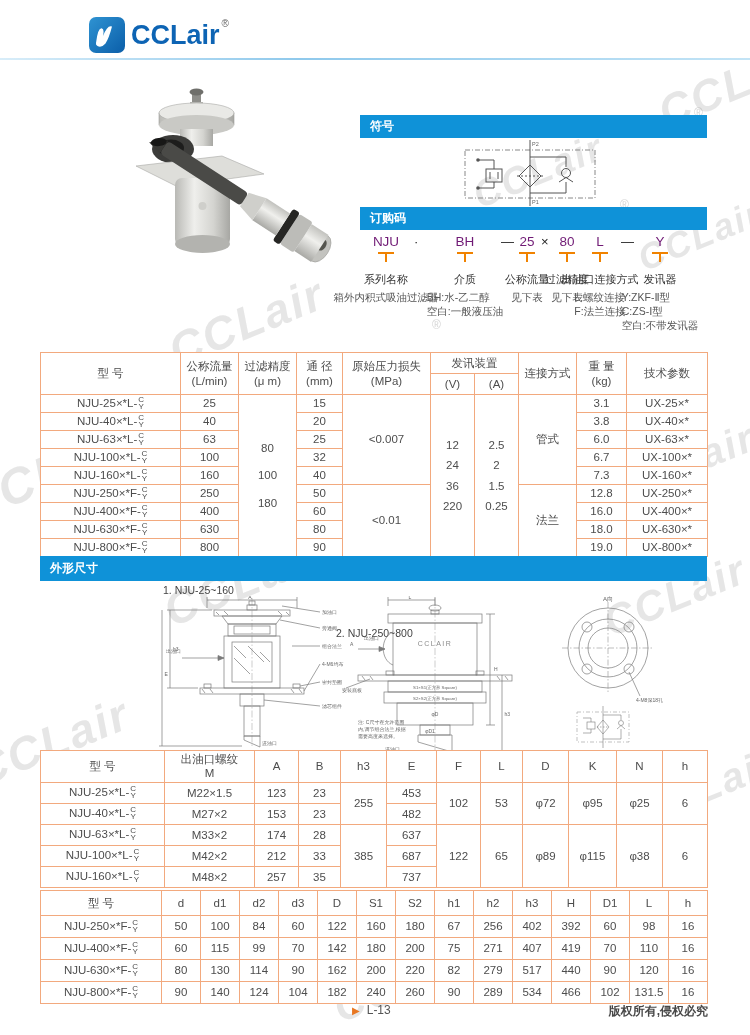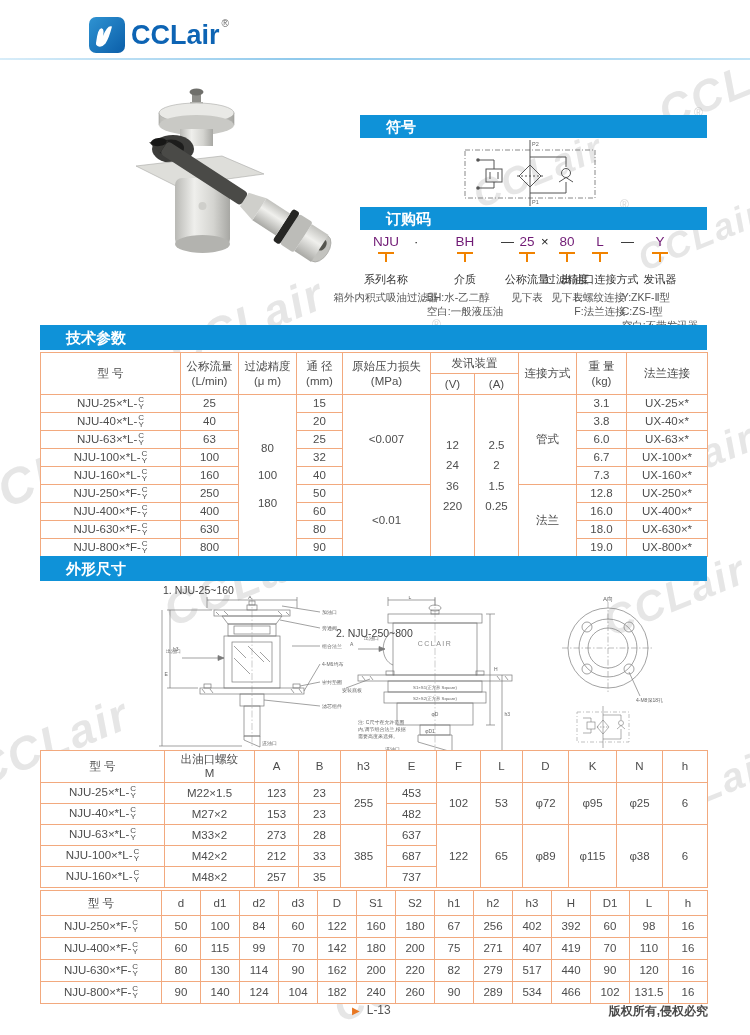--- a/index.html
+++ b/index.html
@@ -20,22 +20,22 @@
   .logo-text{font-size:27px;font-weight:bold;color:#0d64b4;margin-left:5px;letter-spacing:0px;}
   .logo-reg{font-size:10px;color:#666;vertical-align:top;position:relative;top:-12px;margin-left:2px;}
   .tagline{position:absolute;right:40px;top:30px;font-size:13.5px;font-weight:bold;color:#ef8200;}
   .header-rule{position:absolute;left:0;top:58px;width:750px;height:2px;
                background:linear-gradient(90deg,#d8edf9,#8fc9ec 40%,#c3e4f6);}
 
   .page-title{position:absolute;left:365px;top:79px;width:345px;text-align:center;
               font-size:17px;font-weight:bold;color:#0a0a0a;letter-spacing:1px;}
 
   
-  .bar{position:absolute;background:#0f92d8;color:#fff;font-size:15px;font-weight:bold;
-       line-height:23px;height:23px;padding-left:26px;box-sizing:border-box;}
+  .bar{position:absolute;background:#0f92d8;color:#fff;font-size:12px;font-weight:bold;
+       line-height:23px;height:23px;padding-left:10px;box-sizing:border-box;}
   .bar-sm{left:360px;width:347px;}
   .bar-lg{left:40px;width:667px;height:25px;line-height:25px;}
 
   
   #oc-wrap{position:absolute;left:360px;top:234px;width:347px;height:92px;}
   .oc-col{position:absolute;top:0;width:130px;text-align:center;}
   .oc-code{font-size:13.5px;color:#701a75;height:16px;}
   .oc-tick{width:16px;height:11px;margin:2px auto 0;border-top:2px solid #f08200;position:relative;}
   .oc-tick::after{content:"";position:absolute;left:50%;top:0;width:2px;height:8px;
                   background:#f08200;transform:translateX(-50%);}
@@ -188,21 +188,20 @@
         <div class="oc-col" style="left: 102px;"><div class="oc-code">25</div><div class="oc-tick"></div><div class="oc-label">公称流量</div><div class="oc-desc"><div>见下表</div></div></div>
         <div class="oc-col" style="left: 142px;"><div class="oc-code">80</div><div class="oc-tick"></div><div class="oc-label">过滤精度</div><div class="oc-desc"><div>见下表</div></div></div>
         <div class="oc-col" style="left: 175px;"><div class="oc-code">L</div><div class="oc-tick"></div><div class="oc-label">出油口连接方式</div><div class="oc-desc"><div>L:螺纹连接</div><div>F:法兰连接</div></div></div>
         <div class="oc-col" style="left: 235px;"><div class="oc-code">Y</div><div class="oc-tick"></div><div class="oc-label">发讯器</div><div class="oc-desc"><div>Y:ZKF-Ⅱ型</div><div>C:ZS-Ⅰ型</div><div>空白:不带发讯器</div></div></div>
         <div class="oc-sep" style="left: 54px;">·</div>
         <div class="oc-sep" style="left: 141px;">—</div>
         <div class="oc-sep" style="left: 181px;">×</div>
         <div class="oc-sep" style="left: 261px;">—</div>
       </div>
 
-    <div class="bar bar-lg" style="top:325px;">技术参数</div>
     <table class="cat" id="t-tech">
         <colgroup>
           <col style="width: 140px;">
           <col style="width: 58px;">
           <col style="width: 58px;">
           <col style="width: 46px;">
           <col style="width: 88px;">
           <col style="width: 44px;">
           <col style="width: 44px;">
           <col style="width: 58px;">
@@ -227,21 +226,21 @@
             <td rowspan="2">
               <div>原始压力损失</div>
               <div>(MPa)</div>
             </td>
             <td colspan="2">发讯装置</td>
             <td rowspan="2">连接方式</td>
             <td rowspan="2">
               <div>重 量</div>
               <div>(kg)</div>
             </td>
-            <td rowspan="2">法兰连接</td>
+            <td rowspan="2">技术参数</td>
           </tr>
           <tr>
             <td>(V)</td>
             <td>(A)</td>
           </tr>
         </thead>
         <tbody>
           <tr>
             <td>NJU-25×*L-<span class="cy">
                 <i>C</i>
@@ -547,21 +546,21 @@
             <td>153</td>
             <td>23</td>
             <td>482</td>
           </tr>
           <tr>
             <td>NJU-63×*L-<span class="cy">
                 <i>C</i>
                 <i>Y</i>
               </span></td>
             <td>M33×2</td>
-            <td>273</td>
+            <td>174</td>
             <td>28</td>
             <td rowspan="3">385</td>
             <td>637</td>
             <td rowspan="3">122</td>
             <td rowspan="3">65</td>
             <td rowspan="3">φ89</td>
             <td rowspan="3">φ115</td>
             <td rowspan="3">φ38</td>
             <td rowspan="3">6</td>
           </tr>

